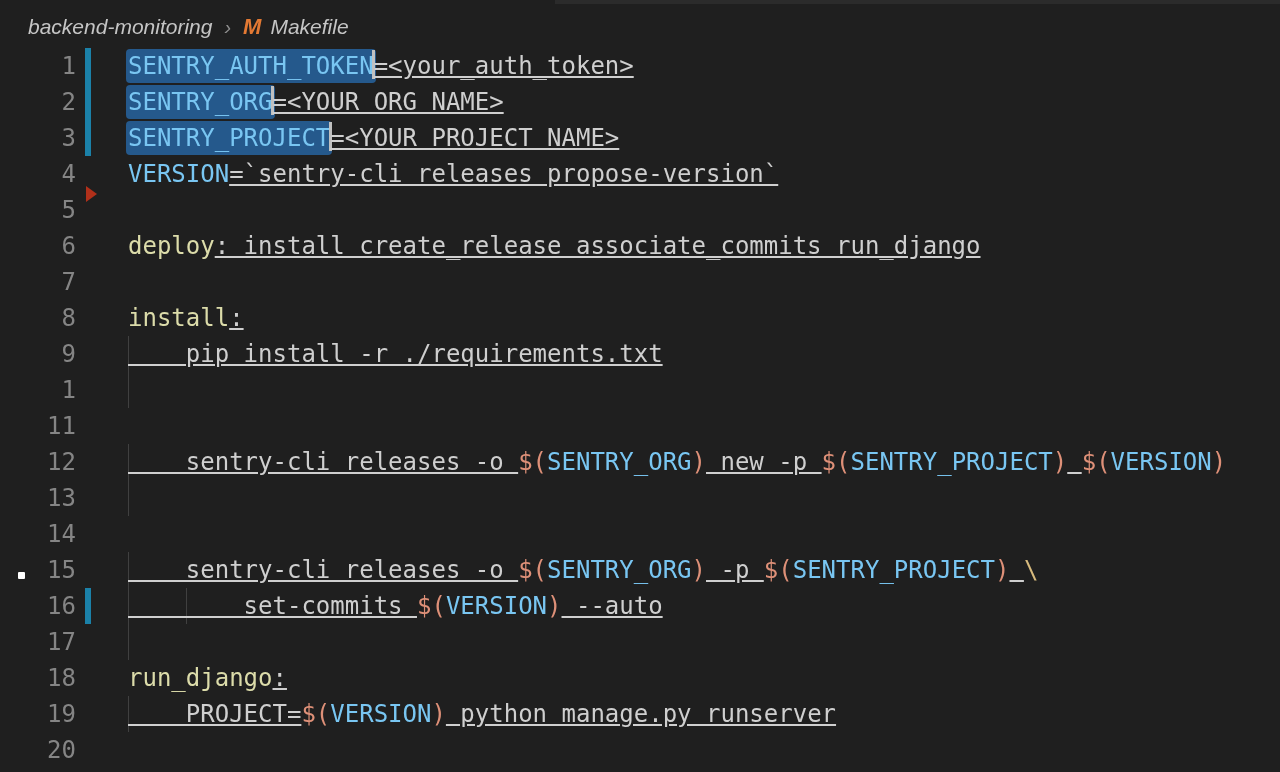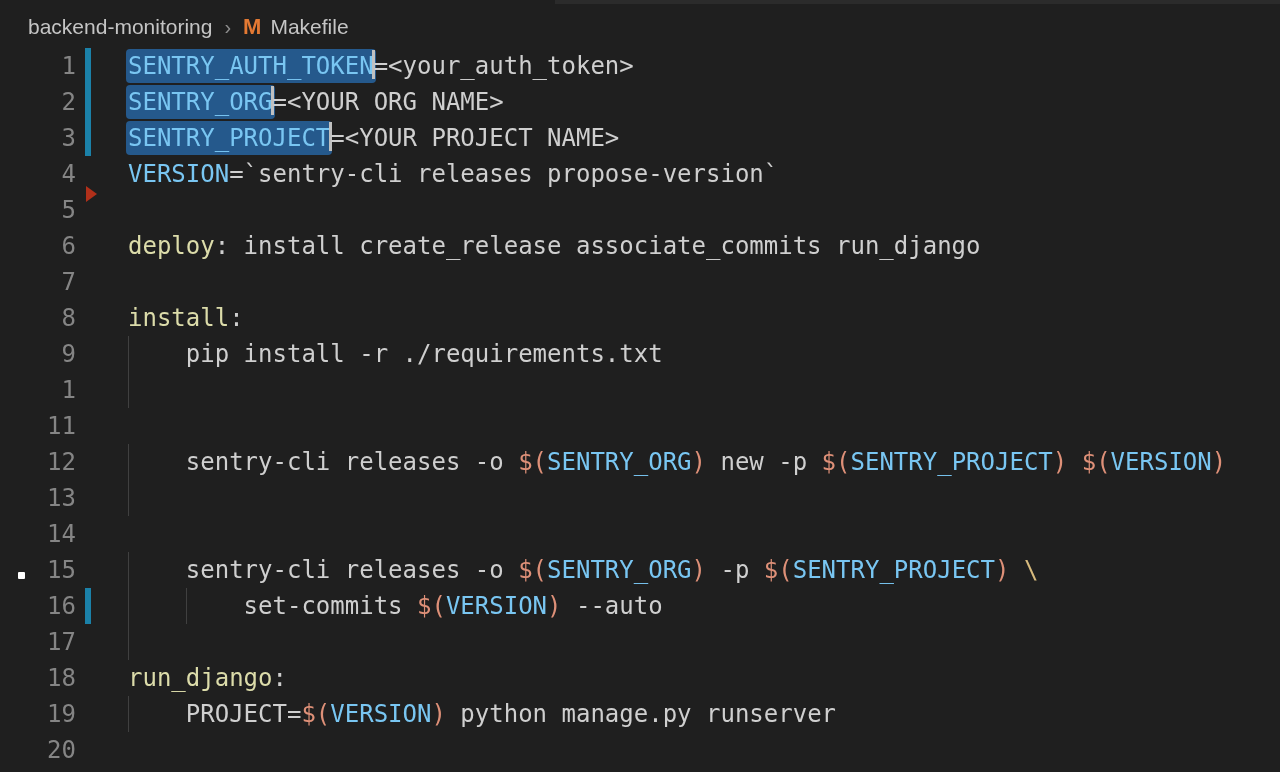--- a/index.html
+++ b/index.html
@@ -9,40 +9,40 @@
     background:var(--bg);
     overflow:hidden;
     font-family:"DejaVu Sans Mono",monospace;
   }
   
   #topstrip{position:absolute;top:0;left:555px;right:0;height:4px;background:var(--strip);}
   
   #breadcrumb{
     position:absolute;top:10px;left:28px;height:34px;
     display:flex;align-items:center;gap:10px;
-    font-family:"Liberation Sans",sans-serif;font-size:21px;color:var(--crumb);
+    font-family:"Liberation Sans",sans-serif;font-size:21px;color:var(--crumb);font-style:italic;
   }
   #breadcrumb .chev{color:var(--chev);font-size:20px;padding:0 2px;}
   #breadcrumb .mk{color:var(--icon);font-weight:bold;font-size:22px;font-family:"Liberation Sans",sans-serif;}
   .crumb-item{display:flex;align-items:center;gap:9px;cursor:default;}
   
   #editor{position:absolute;top:48px;left:0;right:0;}
   .row{position:relative;height:36px;}
   .lnum{
     position:absolute;left:0;top:0;width:76px;height:36px;
     text-align:right;color:var(--gutter);
     font-size:24px;line-height:36px;
   }
   .modbar{position:absolute;left:85px;top:0;bottom:0;width:6px;background:var(--modbar);}
   .guide{position:absolute;top:0;bottom:0;width:1px;background:var(--guide);}
   .codeline{
     position:absolute;left:128px;top:0;height:36px;
     white-space:pre;font-size:24px;line-height:36px;color:var(--text);
   }
-  .tok-txt{color:var(--text);}
+  .tok-txt{color:var(--text);text-decoration:underline;}
   .tok-var{color:var(--var);}
   .tok-tgt{color:var(--tgt);}
   .tok-itp{color:var(--itp);}
   .tok-esc{color:var(--esc);}
   .sel{background:var(--selbg);border-radius:4px;padding:3px 2px;margin:0 -2px;text-align:center;}
   .cursor{
     display:inline-block;width:3px;height:29px;background:var(--cursor);
     vertical-align:-5px;margin:0 -1.5px;
   }
   #redmarker{

